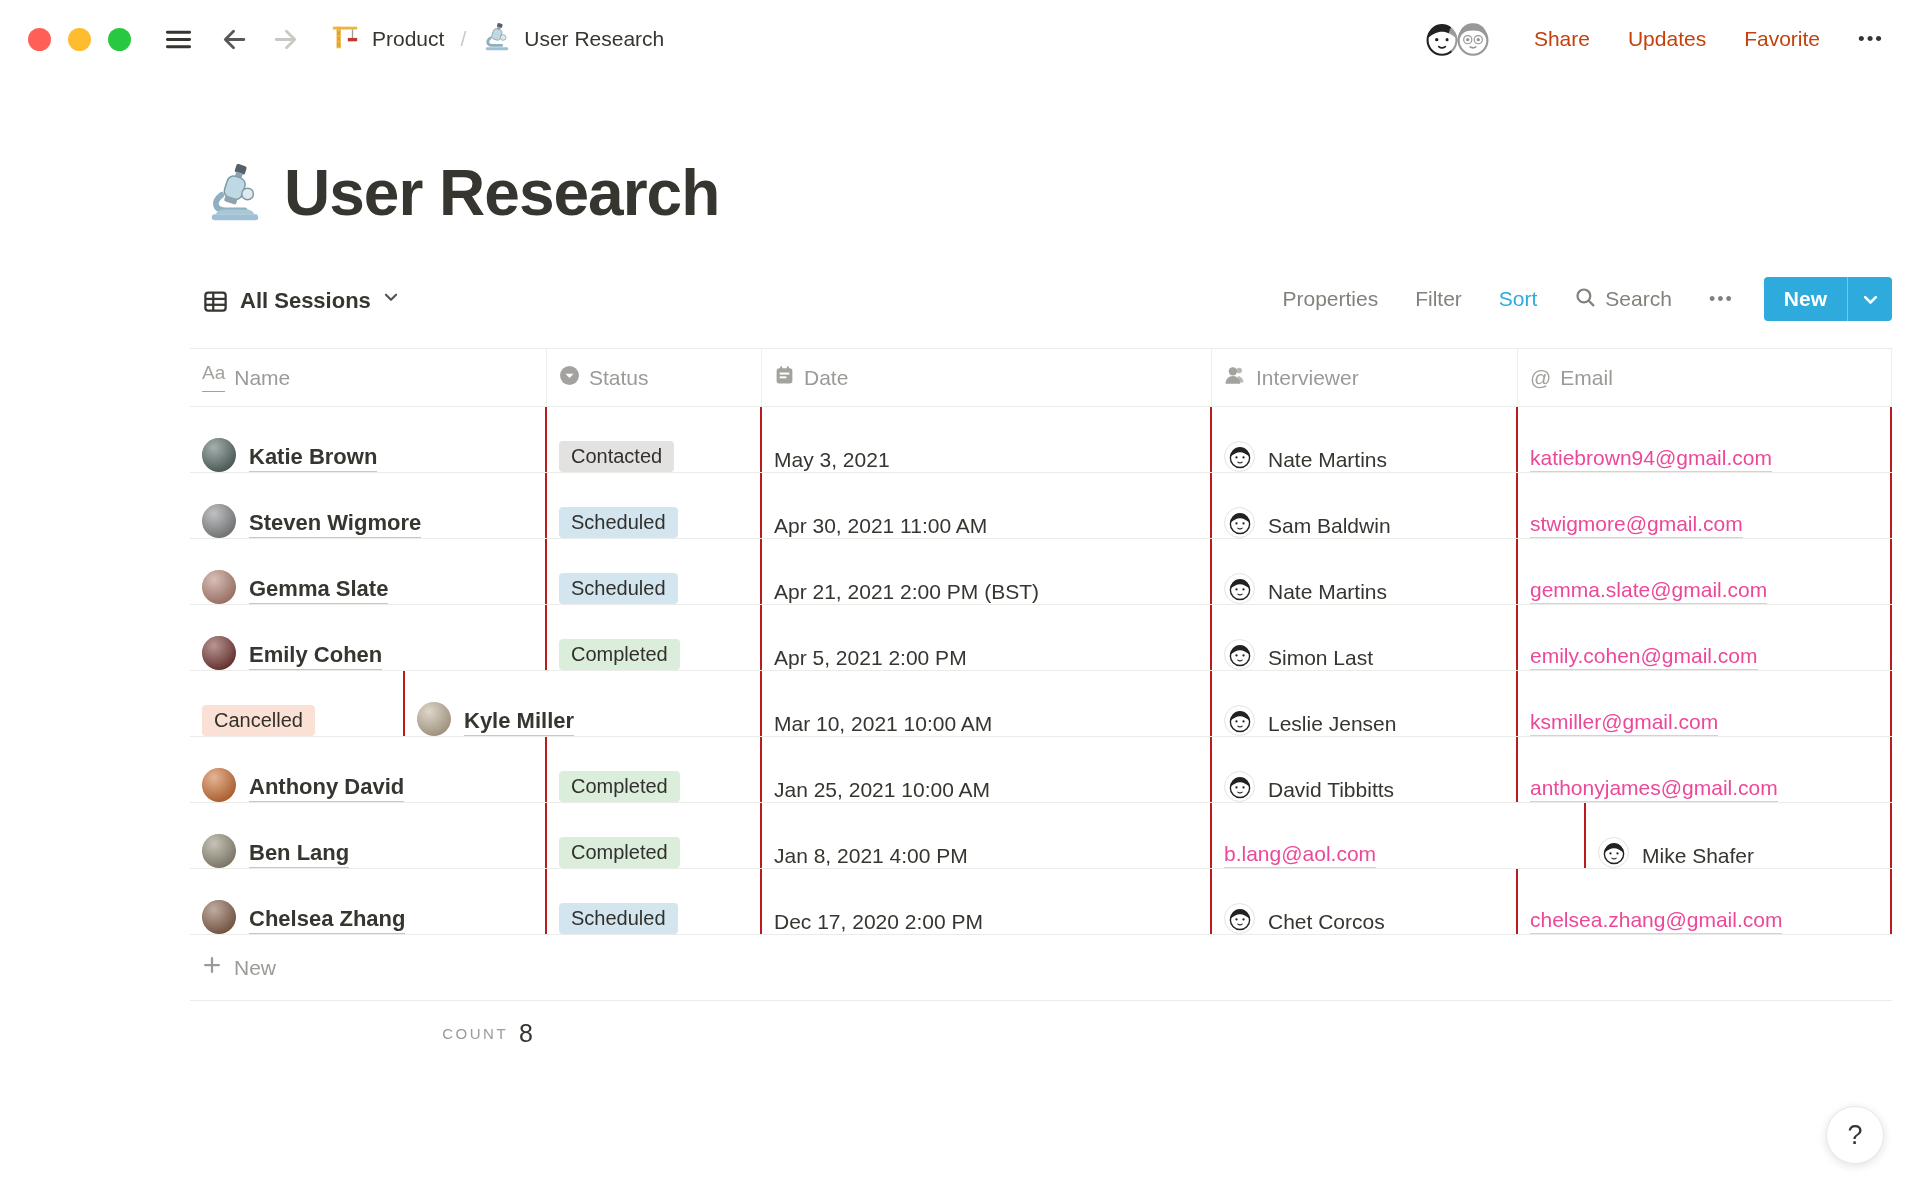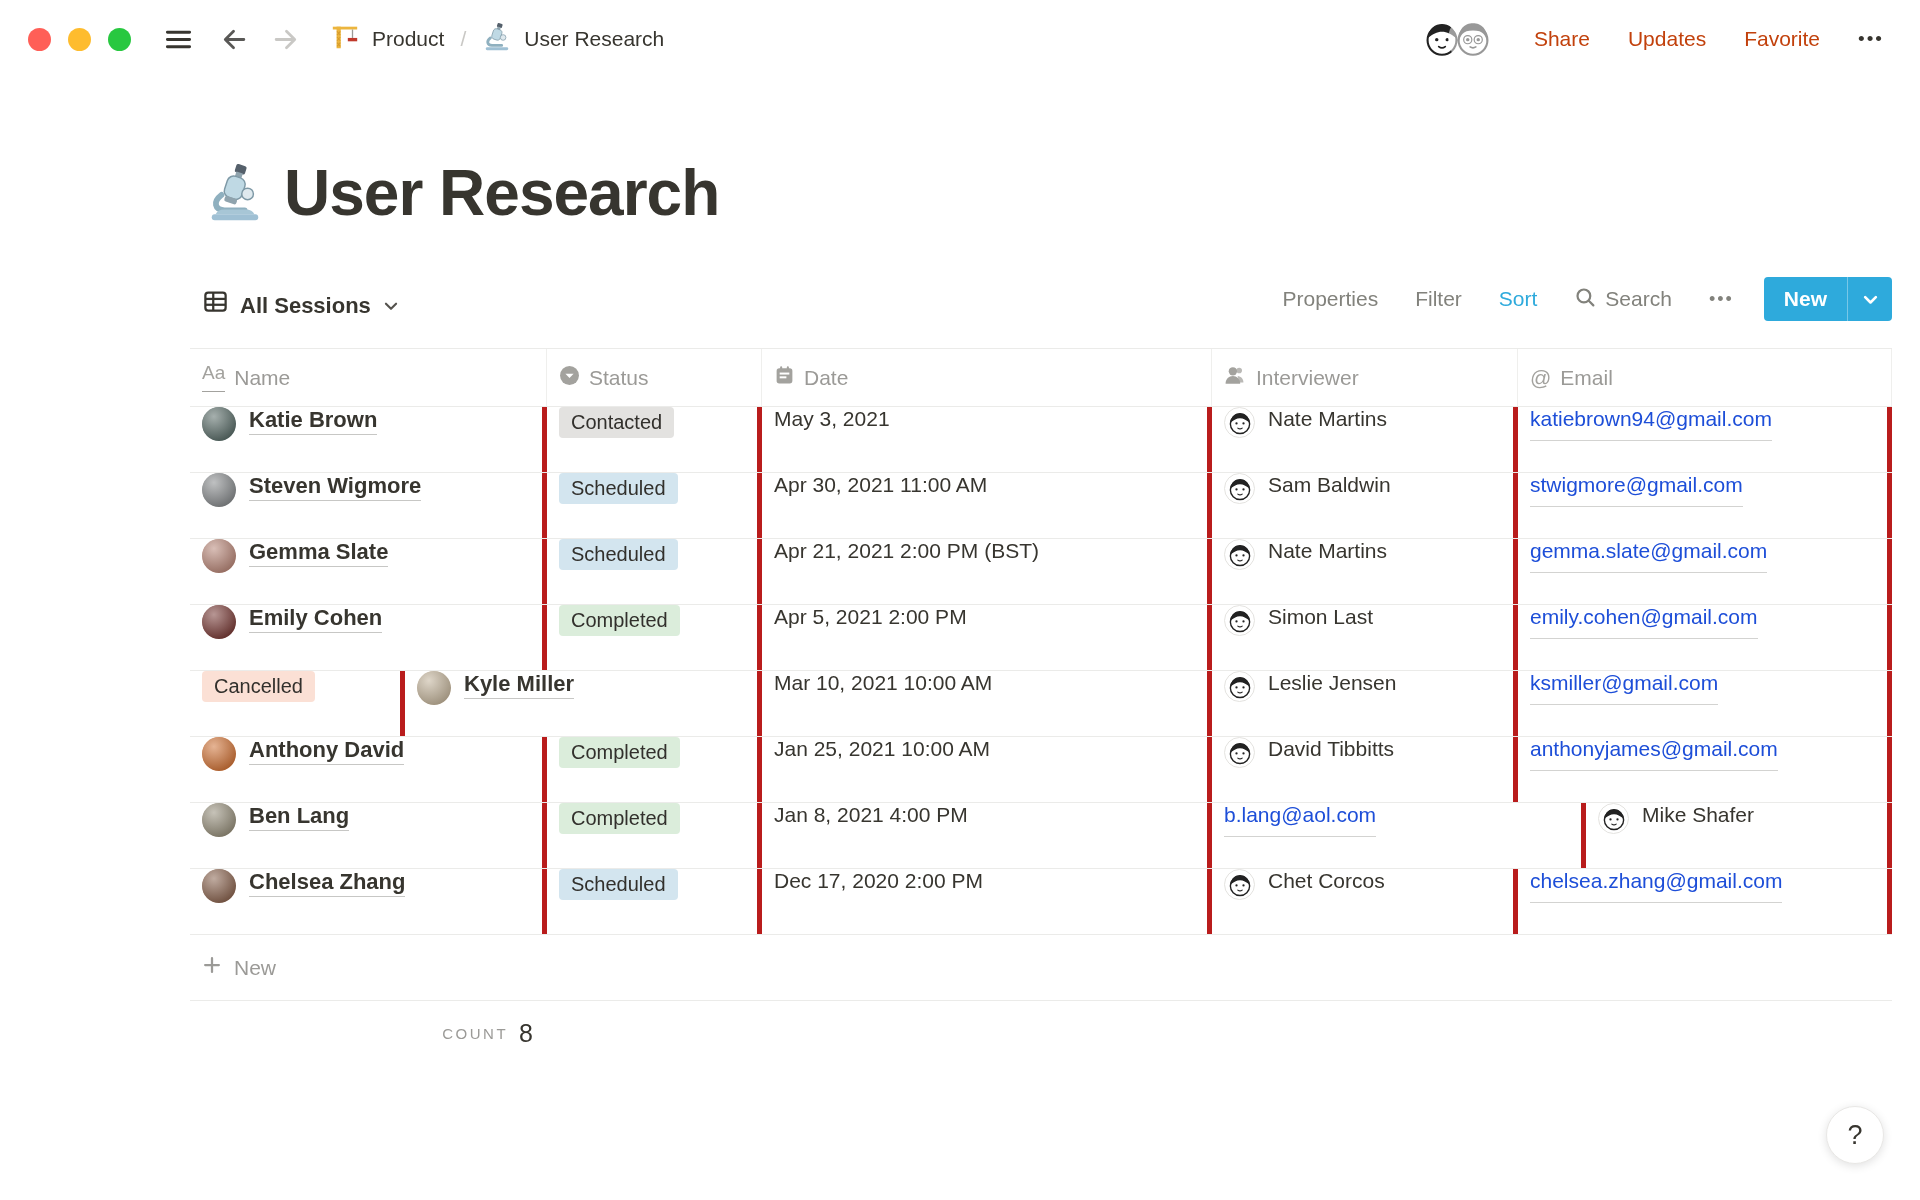--- a/index.html
+++ b/index.html
@@ -27,57 +27,57 @@
   .tb-action { font-size:21px; color:#c2410c; margin-left:38px; cursor:pointer; white-space:nowrap; }
   .tb-dots { font-size:19px; letter-spacing:2px; margin-left:38px; cursor:pointer; }
 
   
   .content { padding-left:190px; padding-right:28px; }
   .title-row { display:flex; align-items:flex-end; gap:18px; margin:80px 0 0 14px; }
   .page-title { font-size:64px; font-weight:700; letter-spacing:-1px; line-height:1.1; margin:0; }
 
   
   .view-toolbar { display:flex; align-items:center; margin-top:48px; height:46px; }
-  .view-left { display:flex; align-items:flex-end; gap:11px; margin-left:12px; cursor:pointer;margin-top:8px; }
+  .view-left { display:flex; align-items:flex-start; gap:11px; margin-left:12px; cursor:pointer;margin-top:8px; }
   .view-name { font-size:22px; font-weight:700; }
   .vt-spacer { flex:1; }
   .vt-item { font-size:21px; color:#82827c; margin-left:37px; cursor:pointer; white-space:nowrap; }
   .vt-item.active { color:var(--accent,#2EAADC); }
   .vt-search { display:flex; align-items:center; gap:9px; }
   .new-btn { display:flex; align-items:stretch; height:44px; margin-left:30px; border-radius:4px;
              overflow:hidden; background:var(--accent,#2EAADC); cursor:pointer; }
   .new-btn-main { display:flex; align-items:center; padding:0 20px; color:#fff; font-size:21px; font-weight:700; }
   .new-btn-divider { width:1px; background:rgba(255,255,255,.35); }
   .new-btn-caret { display:flex; align-items:center; justify-content:center; width:44px; }
 
   
   .table { width:1702px; margin-top:26px; }
   .thead { display:flex; height:59px; border-top:1px solid #ebebe9; border-bottom:1px solid #ebebe9; }
   .th { display:flex; align-items:center; gap:9px; padding:0 12px; color:#9b9a97; font-size:21px;
         border-right:1px solid #efefed; cursor:pointer; }
   .trow { display:flex; height:66px; border-bottom:1px solid #ebebe9; }
-  .cell { display:flex; align-items:flex-start; padding:0 12px; font-size:21px;
-          border-right:5px solid #b91c1c; overflow:hidden; white-space:nowrap; cursor:pointer; }
+  .cell { display:flex; align-items:flex-end; padding:0 12px; font-size:21px;
+          border-right:2px solid #b91c1c; overflow:hidden; white-space:nowrap; cursor:pointer; }
   .col-name  { width:357px; }
   .col-status{ width:215px; }
   .col-date  { width:450px; }
   .col-int   { width:306px; }
   .col-email { width:374px; }
 
   .avatar { width:34px; height:34px; border-radius:50%; flex:0 0 34px; margin-right:13px;
             position:relative; overflow:hidden; }
   .avatar::after { content:""; position:absolute; inset:0; border-radius:50%;
             background:radial-gradient(circle at 35% 28%, rgba(255,255,255,.45), rgba(0,0,0,.18) 75%); }
   .pname { font-weight:700; font-size:22px; border-bottom:1px solid rgba(55,53,47,.28);
            padding-bottom:1px; cursor:pointer; }
   .pill { font-size:20px; color:#32302c; padding:4px 12px 5px; border-radius:4px; line-height:1.1; }
   .iavatar { width:31px; height:31px; border-radius:50%; flex:0 0 31px; margin-right:13px;
              background:#fff; border:1px solid #e4e3e0; display:flex; align-items:center;
              justify-content:center; overflow:hidden; }
-  .email { color:#1d4ed8; border-bottom:1px solid rgba(55,53,47,.22); padding-bottom:9px; cursor:pointer; }
+  .email { color:#ec4899; border-bottom:1px solid rgba(55,53,47,.22); padding-bottom:1px; cursor:pointer; }
 
   .new-row { display:flex; align-items:center; height:66px; border-bottom:1px solid #ebebe9;
              color:#9b9a97; font-size:21px; gap:12px; padding-left:12px; cursor:pointer; width:1702px; }
   .count-row { width:357px; height:64px; display:flex; align-items:center; justify-content:flex-end;
                padding-right:14px; }
   .count-label { font-size:15px; letter-spacing:2.5px; color:#9b9a97; }
   .count-value { font-size:25px; color:#37352f; margin-left:11px; }
 
   
   .help-btn { position:fixed; right:36px; bottom:36px; width:58px; height:58px; border-radius:50%;

